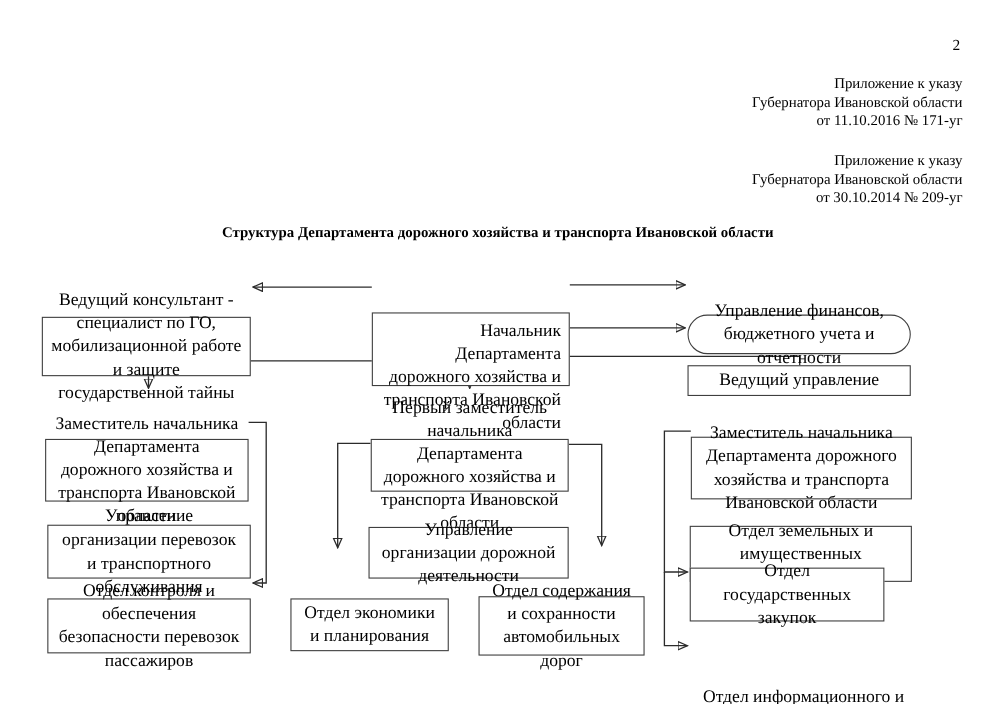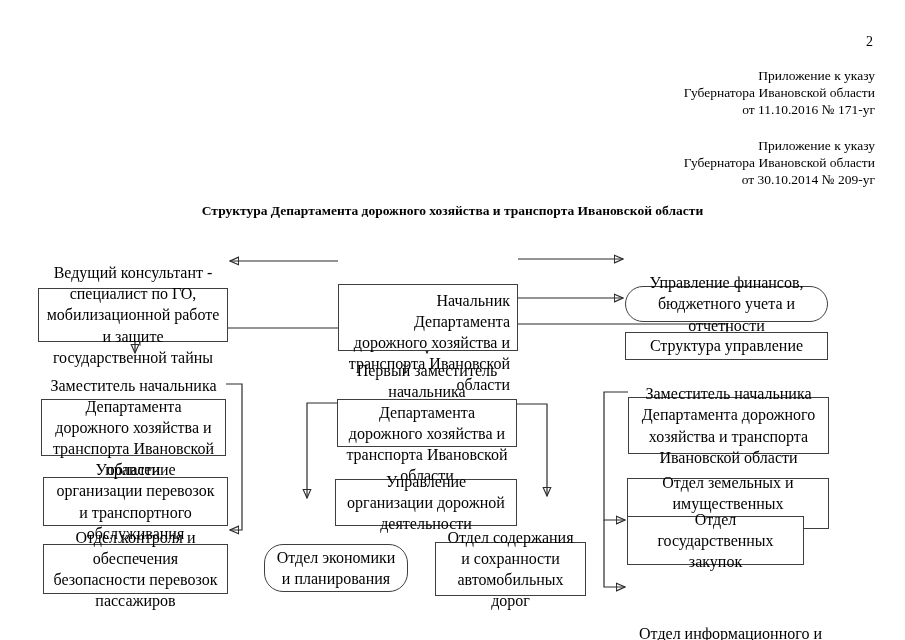--- a/index.html
+++ b/index.html
@@ -60,21 +60,21 @@
   .n0  { left: 38px;  top: 244px; width: 190px; height: 54px; }
   .n1  { left: 338px; top: 240px; width: 180px; height: 67px; text-align: right; }
   .n2  { left: 625px; top: 242px; width: 203px; height: 36px; border-radius: 18px; }
   .n3  { left: 625px; top: 288px; width: 203px; height: 28px; }
   .n4  { left: 41px;  top: 355px; width: 185px; height: 57px; }
   .n5  { left: 337px; top: 355px; width: 180px; height: 48px; }
   .n6  { left: 628px; top: 353px; width: 201px; height: 57px; }
   .n7  { left: 43px;  top: 433px; width: 185px; height: 49px; }
   .n8  { left: 43px;  top: 500px; width: 185px; height: 50px; }
   .n9  { left: 335px; top: 435px; width: 182px; height: 47px; }
-  .n10 { left: 264px; top: 500px; width: 144px; height: 48px; border-radius: 19px; }
+  .n10 { left: 264px; top: 500px; width: 144px; height: 48px; }
   .n11 { left: 435px; top: 498px; width: 151px; height: 54px; }
   .n12 { left: 627px; top: 434px; width: 202px; height: 51px; }
   .n13 { left: 627px; top: 472px; width: 177px; height: 49px; text-align: center; }
   .n14 { left: 627px; top: 596px; width: 207px; height: 50px; }
   .connector-layer {
     position: absolute;
     left: 0; top: 0;
     width: 905px;
     height: 640px;
     pointer-events: none;
@@ -124,21 +124,21 @@
     <path d="M337,403 L307,403 L307,498" marker-end="url(#arw)"></path>
     <path d="M517,404 L547,404 L547,496" marker-end="url(#arw)"></path>
     <path d="M725,410 L725,432" marker-end="url(#arw)"></path>
     <path d="M628,392 L604,392 L604,520 L625,520" marker-end="url(#arw)"></path>
     <path d="M604,520 L604,587 L625,587" marker-end="url(#arw)"></path>
   </svg>
 
   <div class="node n0">Ведущий консультант - специалист по ГО, мобилизационной работе и защите государственной тайны</div>
   <div class="node n1 top-align">Начальник Департамента дорожного хозяйства и транспорта Ивановской области</div>
   <div class="node n2">Управление финансов, бюджетного учета и отчетности</div>
-  <div class="node n3">Структура управление</div>
+  <div class="node n3">Ведущий управление</div>
   <div class="node n4">Заместитель начальника Департамента дорожного хозяйства и транспорта Ивановской области</div>
   <div class="node n5">Первый заместитель начальника Департамента дорожного хозяйства и транспорта Ивановской области</div>
   <div class="node n6">Заместитель начальника Департамента дорожного хозяйства и транспорта Ивановской области</div>
   <div class="node n7">Управление организации перевозок и транспортного обслуживания</div>
   <div class="node n8">Отдел контроля и обеспечения безопасности перевозок пассажиров</div>
   <div class="node n9">Управление организации дорожной деятельности</div>
   <div class="node n10">Отдел экономики и планирования</div>
   <div class="node n11">Отдел содержания и сохранности автомобильных дорог</div>
   <div class="node n12">Отдел земельных и имущественных отношений</div>
   <div class="node n13">Отдел государственных закупок</div>

